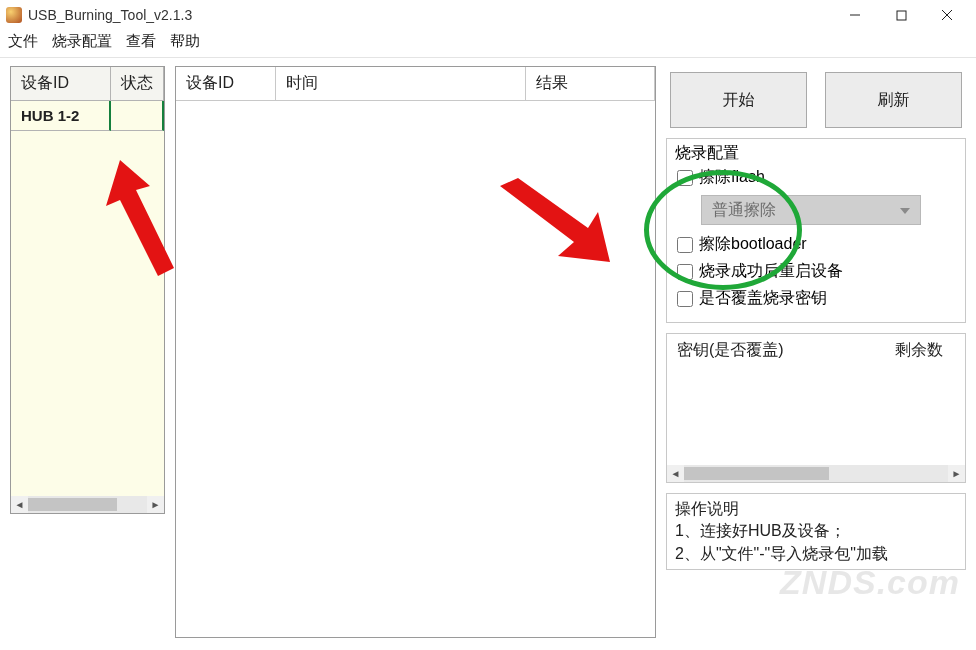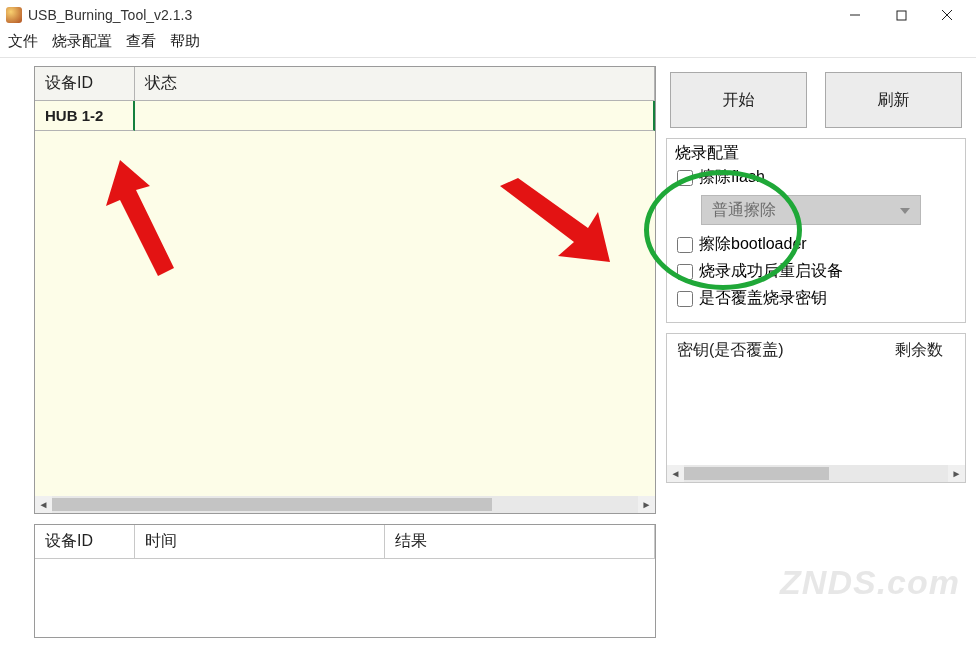--- a/index.html
+++ b/index.html
@@ -41,21 +41,21 @@
   color: #1a1a1a;
 }
 .menubar span { cursor: default; }
 .sep-line { height: 1px; background: #e4e4e4; margin: 0; }
 .client {
   display: flex;
   padding: 8px 10px 0 10px;
   gap: 10px;
   height: calc(100% - 70px);
 }
-.left-col { flex: 1; display: flex; flex-direction: column; gap: 10px; margin-left: 24px; }
+.left-col { flex: 1; display: flex; flex-direction: row; gap: 10px; }
 .right-col { width: 300px; display: flex; flex-direction: column; gap: 10px; }
 
 
 .device-panel {
   border: 1px solid #9a9a9a;
   background: #fdfde8;
   height: 448px;
   display: flex;
   flex-direction: column;
   position: relative;
@@ -314,20 +314,25 @@
       <div class="key-body"></div>
       <div class="hscroll">
         <div class="arrow">◄</div>
         <div class="track">
             <div class="thumb"></div>
           </div>
         <div class="arrow">►</div>
       </div>
     </div>
 
+    <div class="instr-panel">
+      <div class="line">操作说明</div>
+      <div class="line">1、连接好HUB及设备；</div>
+      <div class="line">2、从"文件"-"导入烧录包"加载</div>
+    </div>
   </div>
 </div>
 
 <div class="green-ellipse" style="left:644px; top:170px; width:158px; height:120px;"></div>
 
 <svg class="red-arrow" style="left:100px; top:160px;" width="90" height="120" viewBox="0 0 90 120">
   <defs></defs>
   <polygon points="20,0 50,26 36,30 74,108 58,116 20,40 6,46" fill="#e31313"></polygon>
 </svg>
 

